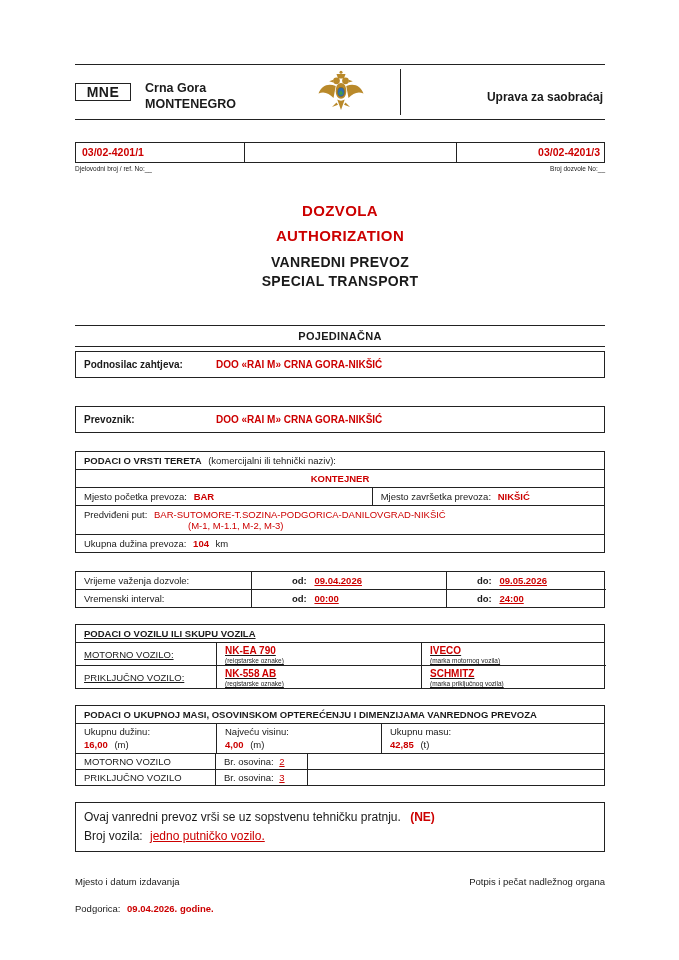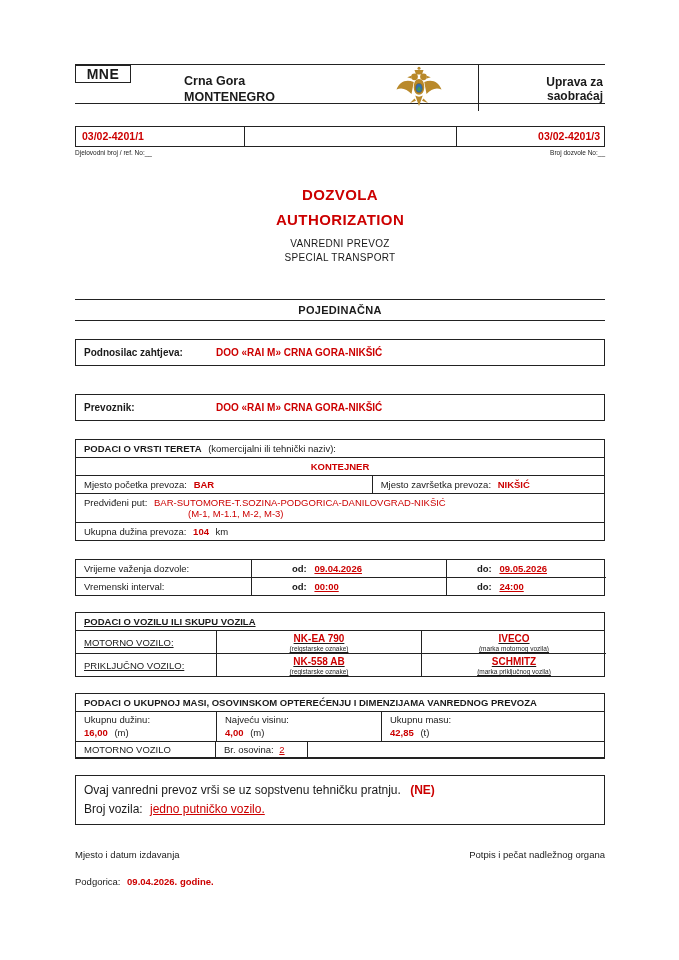--- a/index.html
+++ b/index.html
@@ -6,51 +6,51 @@
   html,body { background:#d9d9d9; }
   body { font-family:"Liberation Sans", sans-serif; color:#1a1a1a; }
   .page { width:679px; height:960px; background:#ffffff; margin:0 auto; position:relative; overflow:hidden; }
   .content { position:absolute; left:75px; top:0; width:530px; }
 
   .red { color:var(--red); }
   .bold { font-weight:bold; }
   .red-bold { color:var(--red); font-weight:bold; }
 
   
-  .hdr { margin-top:64px; display:flex; align-items:flex-start; height:40px;
-         border-top:1px solid #222; border-bottom:1px solid #222;gap:39px; }
+  .hdr { margin-top:64px; display:flex; align-items:center; height:56px;
+         border-top:1px solid #222; border-bottom:1px solid #222; }
   .mne-box { width:56px; border:1px solid #222; display:flex; align-items:center;
              justify-content:center; font-weight:bold; font-size:14px; letter-spacing:.5px; }
   .country { width:150px; padding:8px 0 0 14px; font-weight:bold; font-size:12.5px; line-height:1.3; }
   .coa { width:120px; display:flex; align-items:center; justify-content:center;
          border-right:1px solid #222; }
   .agency { flex:1; text-align:right; font-weight:bold; font-size:12px; padding:10px 2px 0 0; }
 
   
   .ref-table { margin-top:22px; display:grid; grid-template-columns:168px 212px 150px; border:1px solid #222; }
   .ref-cell { padding:3px 6px; font-size:10.5px; min-height:19px; }
   .ref-cell + .ref-cell { border-left:1px solid #222; }
   .ref-right { text-align:right; }
   .ref-caps { display:flex; justify-content:space-between; font-size:6.5px; margin-top:2px; color:#222; }
 
   
   .titles { margin-top:30px; text-align:center; }
   .t-big { font-size:15px; font-weight:bold; color:var(--red); letter-spacing:.4px; }
   .t-big + .t-big { margin-top:8px; }
-  .t-small { font-size:10px; font-weight:normal; letter-spacing:.3px; }
+  .t-small { font-size:14px; font-weight:bold; letter-spacing:.3px; }
   .t-small.first { margin-top:10px; }
   .t-small + .t-small { margin-top:3px; }
 
   
   .sec { margin-top:36px; border-top:1px solid #222; border-bottom:1px solid #222;
          text-align:center; font-weight:bold; font-size:11px; padding:4px 0; letter-spacing:.3px; }
 
   
   .field-box { border:1px solid #222; padding:7px 8px; display:flex; font-size:10px; align-items:baseline; }
-  .field-box.applicant { margin-top:18px; }
+  .field-box.applicant { margin-top:4px; }
   .field-box.carrier { margin-top:28px; }
   .field-box .lbl { font-weight:bold; width:132px; flex:0 0 132px; }
   .field-box .val { font-weight:bold; color:var(--red); }
 
   
   .cargo { margin-top:18px; border:1px solid #222; font-size:9.5px; }
   .cargo-row { padding:3px 8px; border-bottom:1px solid #222; }
   .cargo-row.last { border-bottom:none; }
   .cargo-name { text-align:center; font-weight:bold; color:var(--red); }
   .cargo-places { display:grid; grid-template-columns:56% 44%; padding:0; }
@@ -70,21 +70,21 @@
   .validity .vv { color:var(--red); font-weight:bold; text-decoration:underline; margin-left:5px; }
 
   
   .veh { margin-top:16px; border:1px solid #222; font-size:9.5px;text-decoration:underline; }
   .veh-head { padding:3px 8px; border-bottom:1px solid #222; font-weight:bold; }
   .veh-grid { display:grid; grid-template-columns:140px 205px 185px; }
   .veh-grid > div { border-left:1px solid #222; }
   .veh-grid > .first-col { border-left:none; }
   .veh-grid > .row1 { border-bottom:1px solid #222; }
   .veh-label { display:flex; align-items:center; padding:2px 8px; }
-  .veh-val { text-align:center; padding:2px 0 1px; }
+  .veh-val { text-align:left; padding:2px 8px 1px; }
   .veh-val .v { color:var(--red); font-weight:bold; font-size:10px; }
   .veh-val .cap { font-size:6.5px; margin-top:1px; }
 
   
   .dim { margin-top:16px; border:1px solid #222; font-size:9.5px; }
   .dim-head { font-weight:bold; padding:3px 8px; border-bottom:1px solid #222; }
   .dim-cols { display:grid; grid-template-columns:140px 165px 115px 110px; border-bottom:1px solid #222; }
   .dim-cols > div { padding:2px 8px 3px; }
   .dim-cols > div + div { border-left:1px solid #222; }
   .dim-val { margin-top:2px; }
@@ -273,20 +273,28 @@
         </div>
       </div>
       <div class="axle-row first">
         <div class="a1">MOTORNO VOZILO</div>
         <div class="a2">
           <span>Br. osovina:</span>
           <span class="axle-val">2</span>
         </div>
         <div></div>
       </div>
+      <div class="axle-row">
+        <div class="a1">PRIKLJUČNO VOZILO</div>
+        <div class="a2">
+          <span>Br. osovina:</span>
+          <span class="axle-val">3</span>
+        </div>
+        <div></div>
+      </div>
     </div>
 
     <div class="escort">
       <div>
         <span>Ovaj vanredni prevoz vrši se uz sopstvenu tehničku pratnju.</span>
         <span class="ans">(NE)</span>
       </div>
       <div>
         <span>Broj vozila:</span>
         <span class="ev">jedno putničko vozilo.</span>

